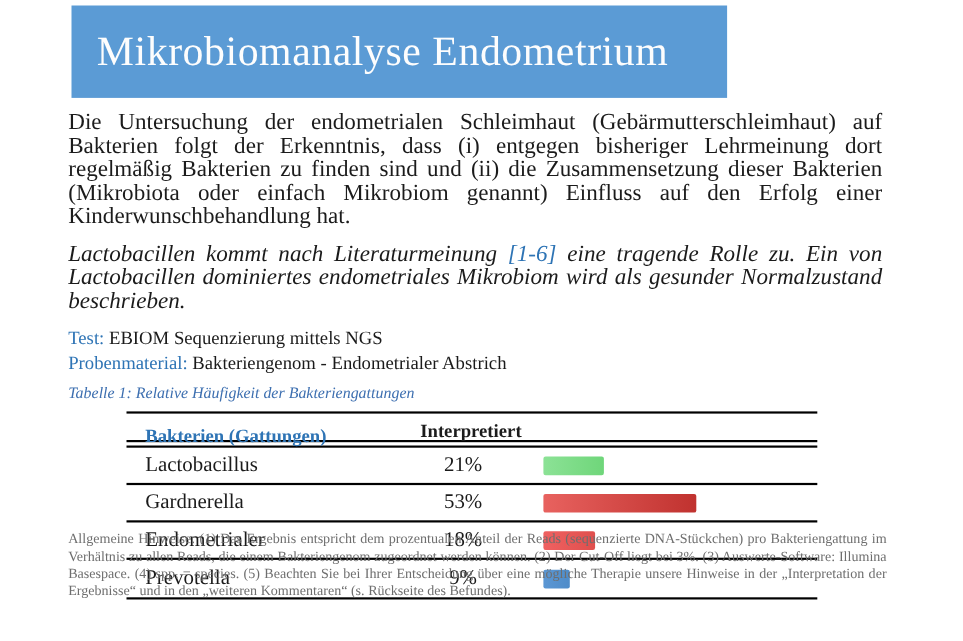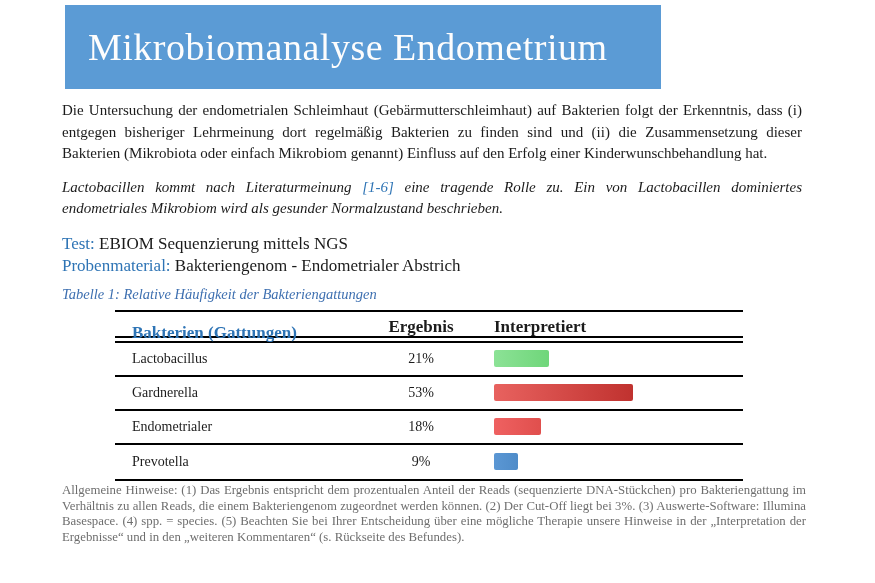--- a/index.html
+++ b/index.html
@@ -28,21 +28,21 @@
     color: var(--header_text, #fdfdfd);
     letter-spacing: 0.5px;
     white-space: nowrap;
   }
   .content {
     position: absolute;
     left: 62px; top: 100px;
     width: 740px;
   }
   .para {
-    font-size: 15px;
+    font-size: 21px;
     line-height: 21.5px;
     text-align: justify;
   }
   .para + .para { margin-top: 12px; font-style: italic; }
   .cite {
     color: var(--accent, #2e74b5);
     text-decoration: none;
     cursor: pointer;
   }
   .meta {
@@ -71,21 +71,21 @@
   }
   .trow.head {
     height: 31px;
     border-bottom: 7px double #000;
     font-weight: bold;
     font-size: 17px;
   }
   .trow.body-row {
     height: 34px;
     border-bottom: 2px solid #000;
-    font-size: 14px;
+    font-size: 19px;
   }
   .trow.body-row:last-child { border-bottom: none; }
   .cell-name { padding-left: 17px; }
   .cell-result { text-align: center; }
   .cell-bar { padding-left: 1px; margin-left: 16px; }
   .bar {
     height: 17px;
     border-radius: 2px;
   }
   .footnotes {
@@ -117,21 +117,20 @@
       <div><span class="accent">Test:</span><span> EBIOM Sequenzierung mittels NGS</span></div>
       <div><span class="accent">Probenmaterial:</span><span> Bakteriengenom - Endometrialer Abstrich</span></div>
     </div>
 
     <div class="caption">Tabelle 1: Relative Häufigkeit der Bakteriengattungen</div>
 
     <div class="rtable">
 
       <div class="trow head">
         <div class="cell-name accent">Bakterien (Gattungen)</div>
-        <div class="cell-result">Ergebnis</div>
         <div class="cell-bar">Interpretiert</div>
       </div>
 
       <div class="trow body-row">
         <div class="cell-name">Lactobacillus</div>
         <div class="cell-result">21%</div>
         <div class="cell-bar">
             <div class="bar" style="width: 55px; background: linear-gradient(90deg, rgb(140, 226, 150), rgb(111, 214, 122));"></div>
           </div>
       </div>

